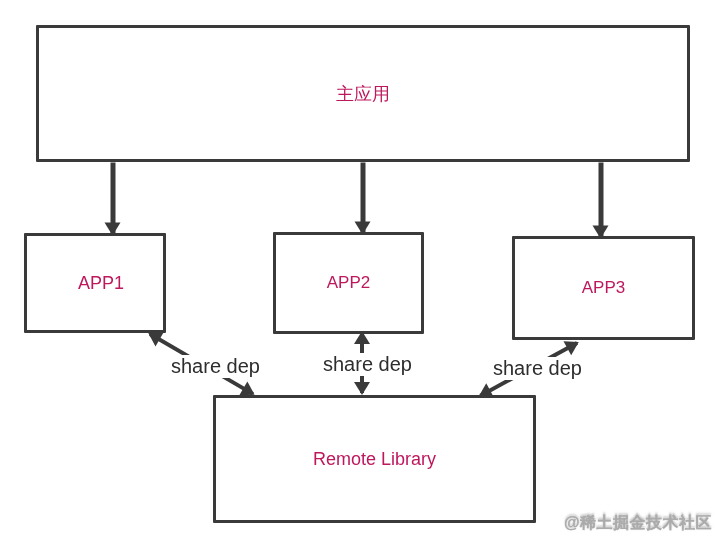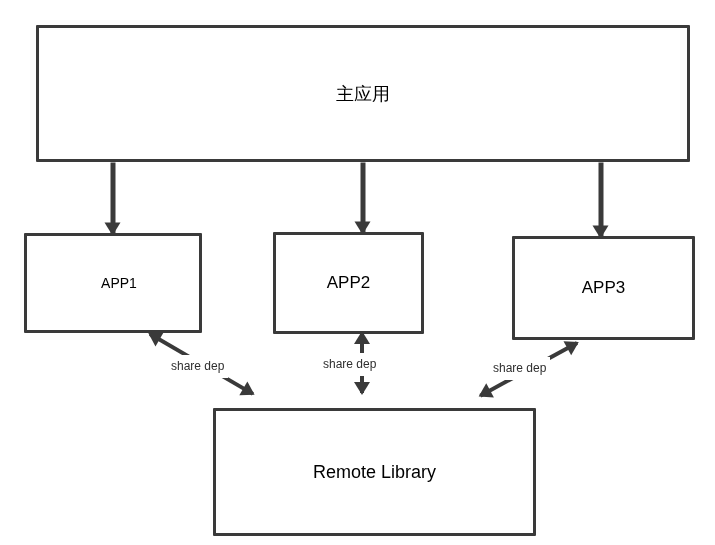--- a/index.html
+++ b/index.html
@@ -14,29 +14,29 @@
 
   
   .node {
     position: absolute;
     background: #ffffff;
     border: 3px solid #3a3a3a;
     border-radius: 1px;
     display: flex;
     align-items: center;
     justify-content: center;
-    color: #000000;
+    color: #be185d;
     z-index: 2;
     box-sizing: border-box;
   }
   #node-main   { left: 36px;  top: 25px;  width: 654px; height: 137px; font-size: 18px; }
-  #node-app1   { left: 24px;  top: 233px; width: 178px; height: 100px; font-size: 14px; padding-left: 12px; }
+  #node-app1   { left: 24px;  top: 233px; width: 142px; height: 100px; font-size: 18px; padding-left: 12px; }
   #node-app2   { left: 273px; top: 232px; width: 151px; height: 102px; font-size: 17px; }
   #node-app3   { left: 512px; top: 236px; width: 183px; height: 104px; font-size: 17px; }
-  #node-remote { left: 213px; top: 395px; width: 323px; height: 128px; font-size: 18px; margin-top: 13px; }
+  #node-remote { left: 213px; top: 395px; width: 323px; height: 128px; font-size: 18px; }
 
   
   .edge {
     position: absolute;
     height: 4px;
     background: #3a3a3a;
     transform-origin: 0 50%;
     z-index: 1;
   }
   .edge .head {
@@ -63,21 +63,21 @@
   #edge-main-app3 { left: 601px; top: 160px; width: 74px;  transform: rotate(90deg); height: 5px; }
   #edge-app1-remote { left: 150px; top: 332px; width: 119px; transform: rotate(30.2deg); }
   #edge-app2-remote { left: 362px; top: 331px; width: 60px;  transform: rotate(90deg); }
   #edge-app3-remote { left: 577px; top: 341px; width: 110px; transform: rotate(151.4deg); }
 
   
   .edge-label {
     position: absolute;
     background: #ffffff;
     color: #2e2e2e;
-    font-size: 12px;
+    font-size: 20px;
     line-height: 23px;
     padding: 0 4px;
     z-index: 3;
     white-space: nowrap;
   }
   #edge-label-1 { left: 167px; top: 355px; }
   #edge-label-2 { left: 319px; top: 353px; }
   #edge-label-3 { left: 489px; top: 357px; }
 
   
@@ -136,14 +136,15 @@
     <span>APP3</span>
   </div>
   <div class="node" id="node-remote">
     <span>Remote Library</span>
   </div>
 
   <div class="edge-label" id="edge-label-1">share dep</div>
   <div class="edge-label" id="edge-label-2">share dep</div>
   <div class="edge-label" id="edge-label-3">share dep</div>
 
+  <div id="watermark">@稀土掘金技术社区</div>
 
 </div>
 
 </body></html>

